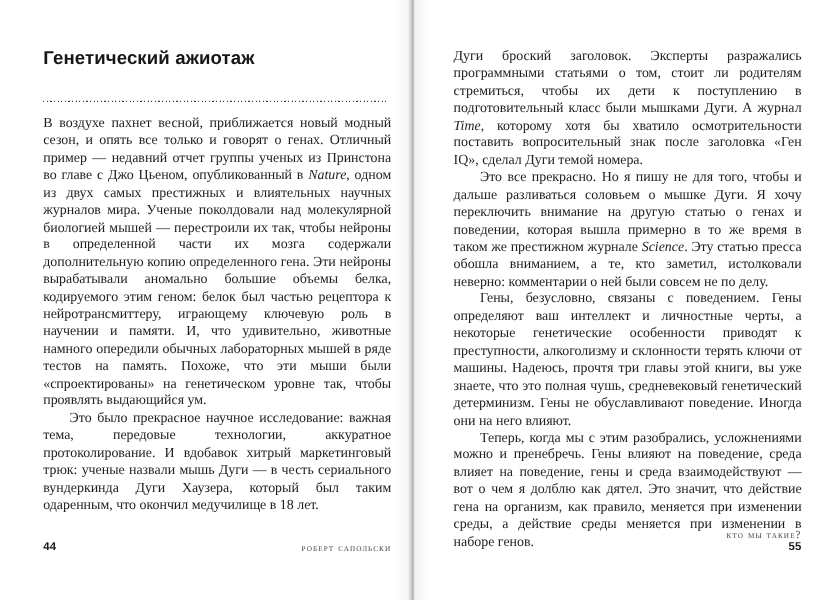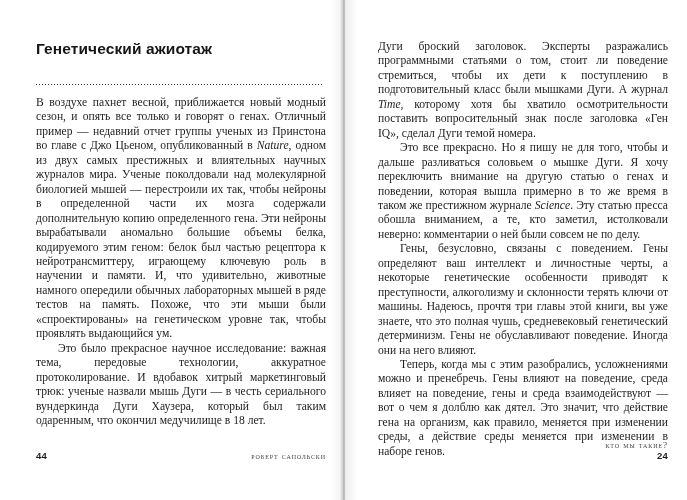--- a/index.html
+++ b/index.html
@@ -152,32 +152,32 @@
     <div class="footer">
       <span class="folio">44</span>
       <span class="running-head">Роберт Сапольски</span>
     </div>
   </div>
 
   <div class="page page-right">
     <div class="content">
       <div class="body-text">
 
-        <p><span>Дуги броский заголовок. Эксперты разражались программными статьями о том, стоит ли поведение стремиться, чтобы их дети к поступлению в подготовительный класс были мышками Дуги. А журнал </span><em>Time</em><span>, которому хотя бы хватило осмотрительности поставить вопросительный знак после заголовка «Ген IQ», сделал Дуги темой номера.</span></p>
+        <p><span>Дуги броский заголовок. Эксперты разражались программными статьями о том, стоит ли родителям стремиться, чтобы их дети к поступлению в подготовительный класс были мышками Дуги. А журнал </span><em>Time</em><span>, которому хотя бы хватило осмотрительности поставить вопросительный знак после заголовка «Ген IQ», сделал Дуги темой номера.</span></p>
 
         <p class="indent"><span>Это все прекрасно. Но я пишу не для того, чтобы и дальше разливаться соловьем о мышке Дуги. Я хочу переключить внимание на другую статью о генах и поведении, которая вышла примерно в то же время в таком же престижном журнале </span><em>Science</em><span>. Эту статью пресса обошла вниманием, а те, кто заметил, истолковали неверно: комментарии о ней были совсем не по делу.</span></p>
 
         <p class="indent">Гены, безусловно, связаны с поведением. Гены определяют ваш интеллект и личностные черты, а некоторые генетические особенности приводят к преступности, алкоголизму и склонности терять ключи от машины. Надеюсь, прочтя три главы этой книги, вы уже знаете, что это полная чушь, средневековый генетический детерминизм. Гены не обуславливают поведение. Иногда они на него влияют.</p>
 
         <p class="indent">Теперь, когда мы с этим разобрались, усложнениями можно и пренебречь. Гены влияют на поведение, среда влияет на поведение, гены и среда взаимодействуют — вот о чем я долблю как дятел. Это значит, что действие гена на организм, как правило, меняется при изменении среды, а действие среды меняется при изменении в наборе генов.</p>
       </div>
     </div>
 
     <div class="footer">
       <span class="running-head">Кто мы такие?</span>
-      <span class="folio">24</span>
+      <span class="folio">55</span>
     </div>
   </div>
 
   <div class="gutter"></div>
   <div class="gutter-line"></div>
 
 </div>
 
 </body></html>

